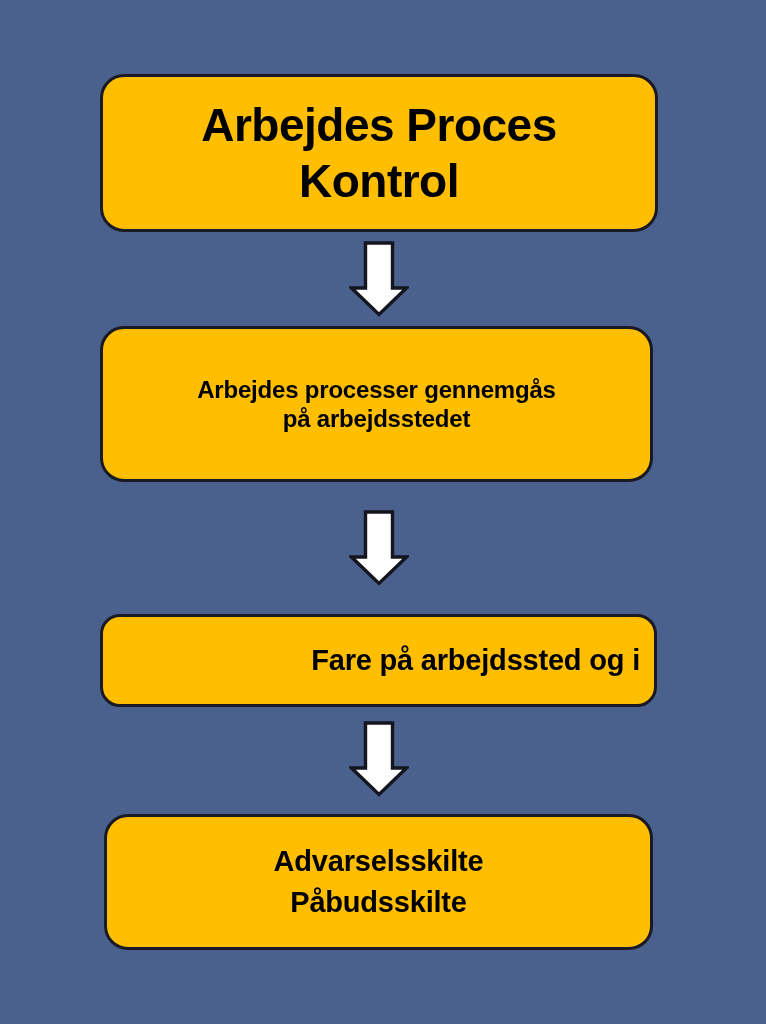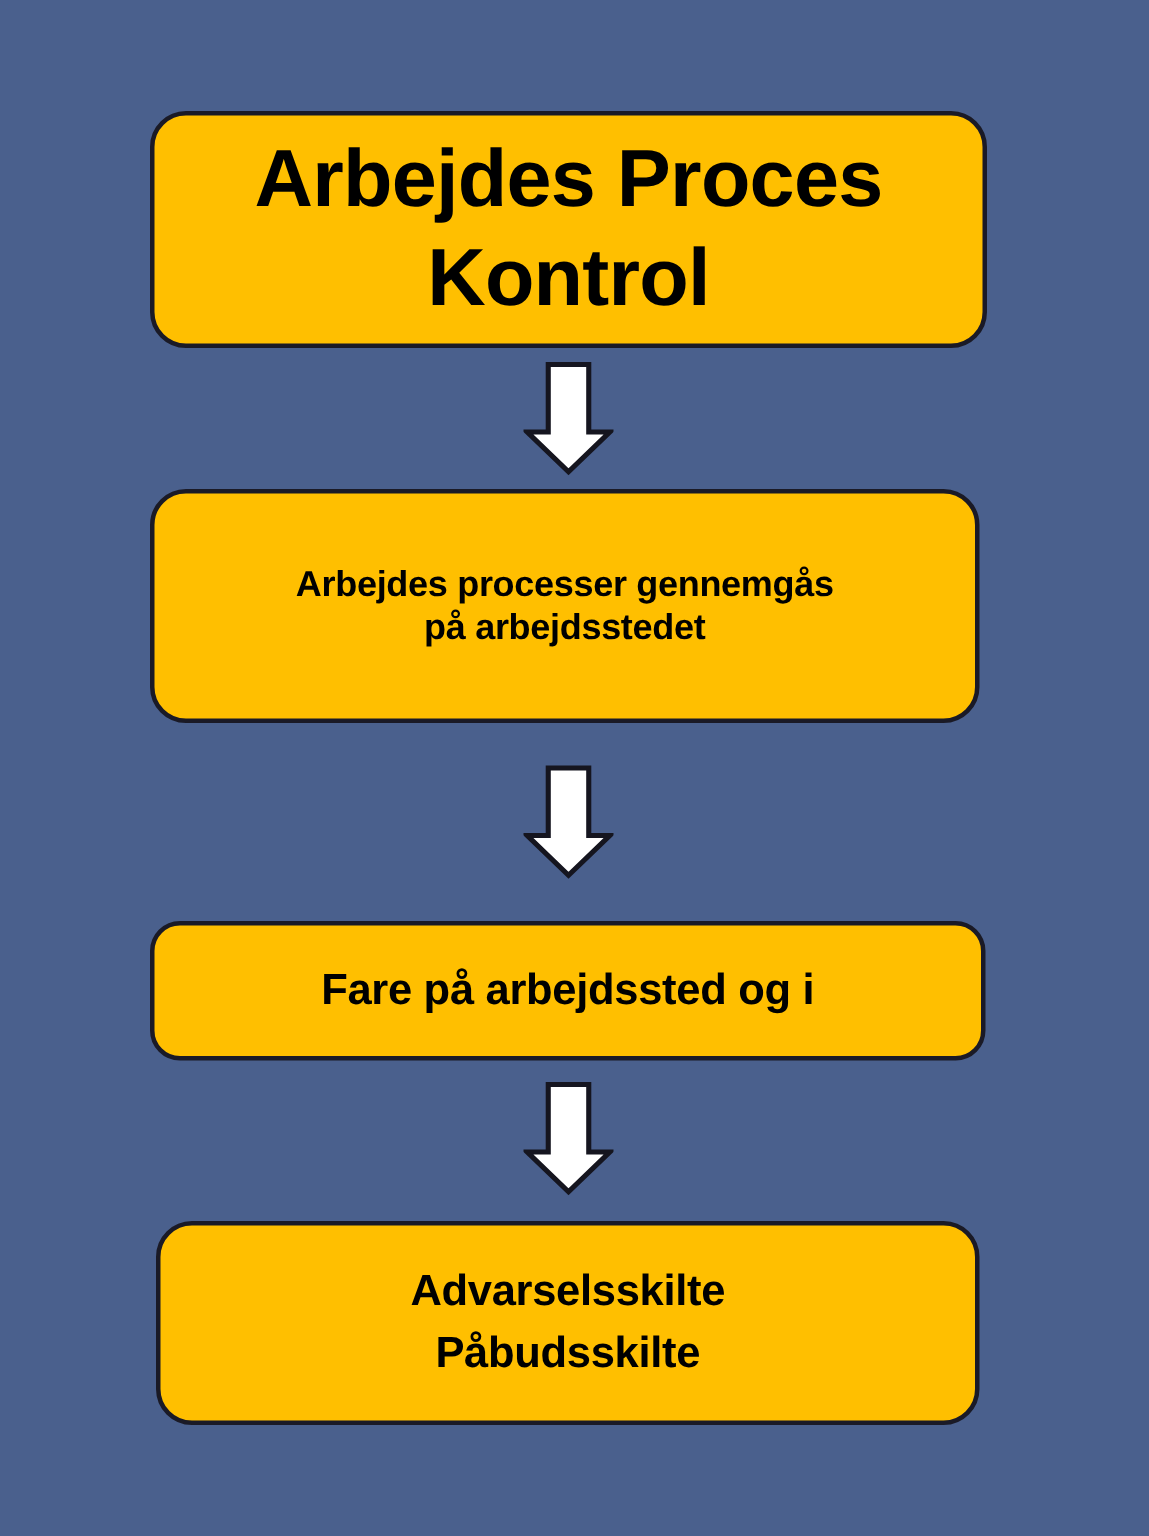--- a/index.html
+++ b/index.html
@@ -44,41 +44,42 @@
   .node .line {
     display: block;
   }
 
   
   #node-1 {
     left: 100px;
     top: 74px;
     width: 558px;
     height: 158px;
-    font-size: 54px;
+    font-size: 46px;
     letter-spacing: -0.5px;
   }
 
   
   #node-2 {
     left: 100px;
     top: 326px;
     width: 553px;
     height: 156px;
     font-size: 24px;
   }
 
   
   #node-3 {
     left: 100px;
     top: 614px;
     width: 557px;
     height: 93px;
     font-size: 29px;
     border-radius: 20px;
+    text-align: right;
   }
 
   
   #node-4 {
     left: 104px;
     top: 814px;
     width: 549px;
     height: 136px;
     font-size: 29px;
   }

